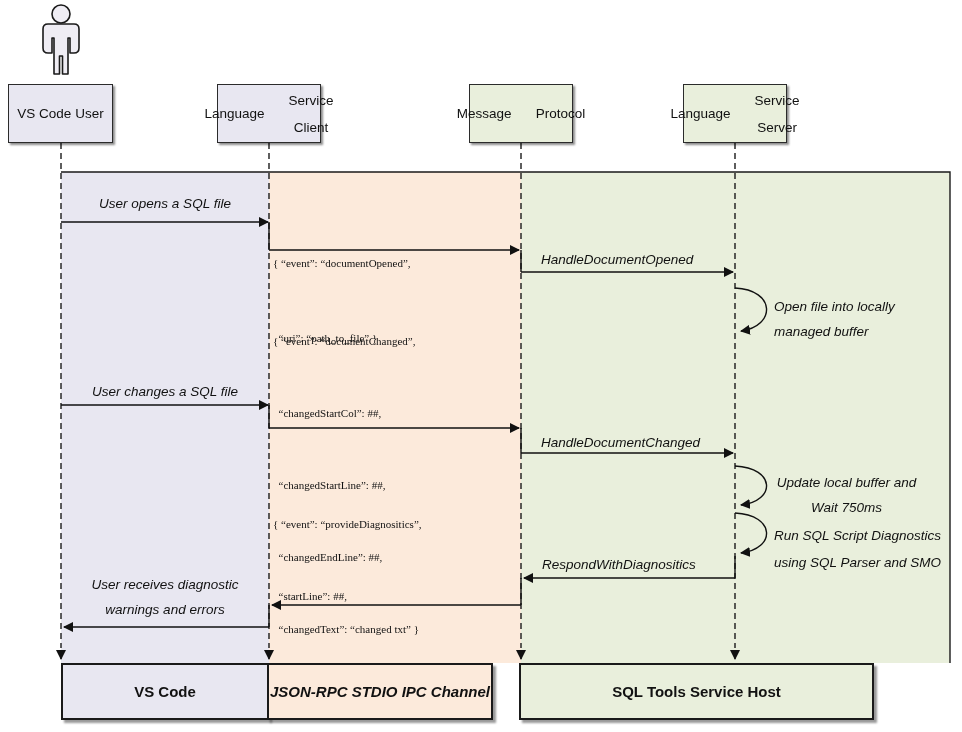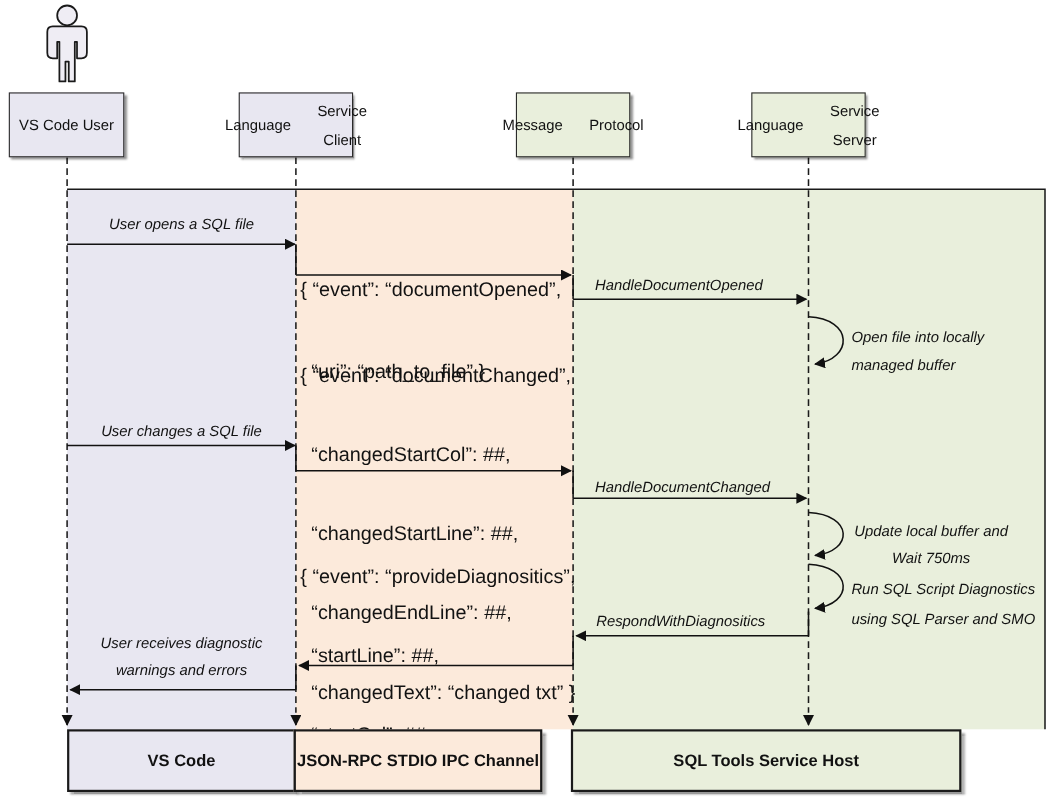--- a/index.html
+++ b/index.html
@@ -22,22 +22,22 @@
     position:absolute;top:663px;height:57px;box-sizing:border-box;
     border:2px solid #1a1a1a;display:flex;align-items:center;justify-content:center;
     font-size:15px;font-weight:bold;box-shadow:3px 3px 2px rgba(0,0,0,.4);
   }
 
   .lbl{
     position:absolute;font-style:italic;font-size:13.5px;white-space:nowrap;
   }
   .lbl.center{text-align:center;}
   .payload{
-    position:absolute;font-family:Liberation Sans, sans-serif;
-    font-size:18px;white-space:pre;color:#121212;
+    position:absolute;font-family:Liberation Serif, serif;
+    font-size:11px;white-space:pre;color:#121212;
   }
 </style>
 </head>
 <body>
 
 <div id="stage">
 
   <svg id="wires" viewBox="0 0 962 732">
     <defs>
       <marker id="ah" markerUnits="userSpaceOnUse" markerWidth="11" markerHeight="11" refX="9" refY="5" orient="auto">
@@ -146,20 +146,20 @@
     <div>  “startLine”: ##,</div>
     <div>  “startCol”: ##,</div>
     <div>  “endLine”: ##,</div>
     
     
   </div>
 
   <div class="lane" style="left:61px;width:208px;background:#e8e7f1;">
     <div>VS Code</div>
   </div>
-  <div class="lane" style="left:267px;width:226px;background:#fceadb;">
+  <div class="lane" style="left:267px;width:226px;background:#fceadb;font-style:italic;">
     <div>JSON-RPC STDIO IPC Channel</div>
   </div>
   <div class="lane" style="left:519px;width:355px;background:#e9efdc;">
     <div>SQL Tools Service Host</div>
   </div>
 
 </div>
 
 </body></html>

